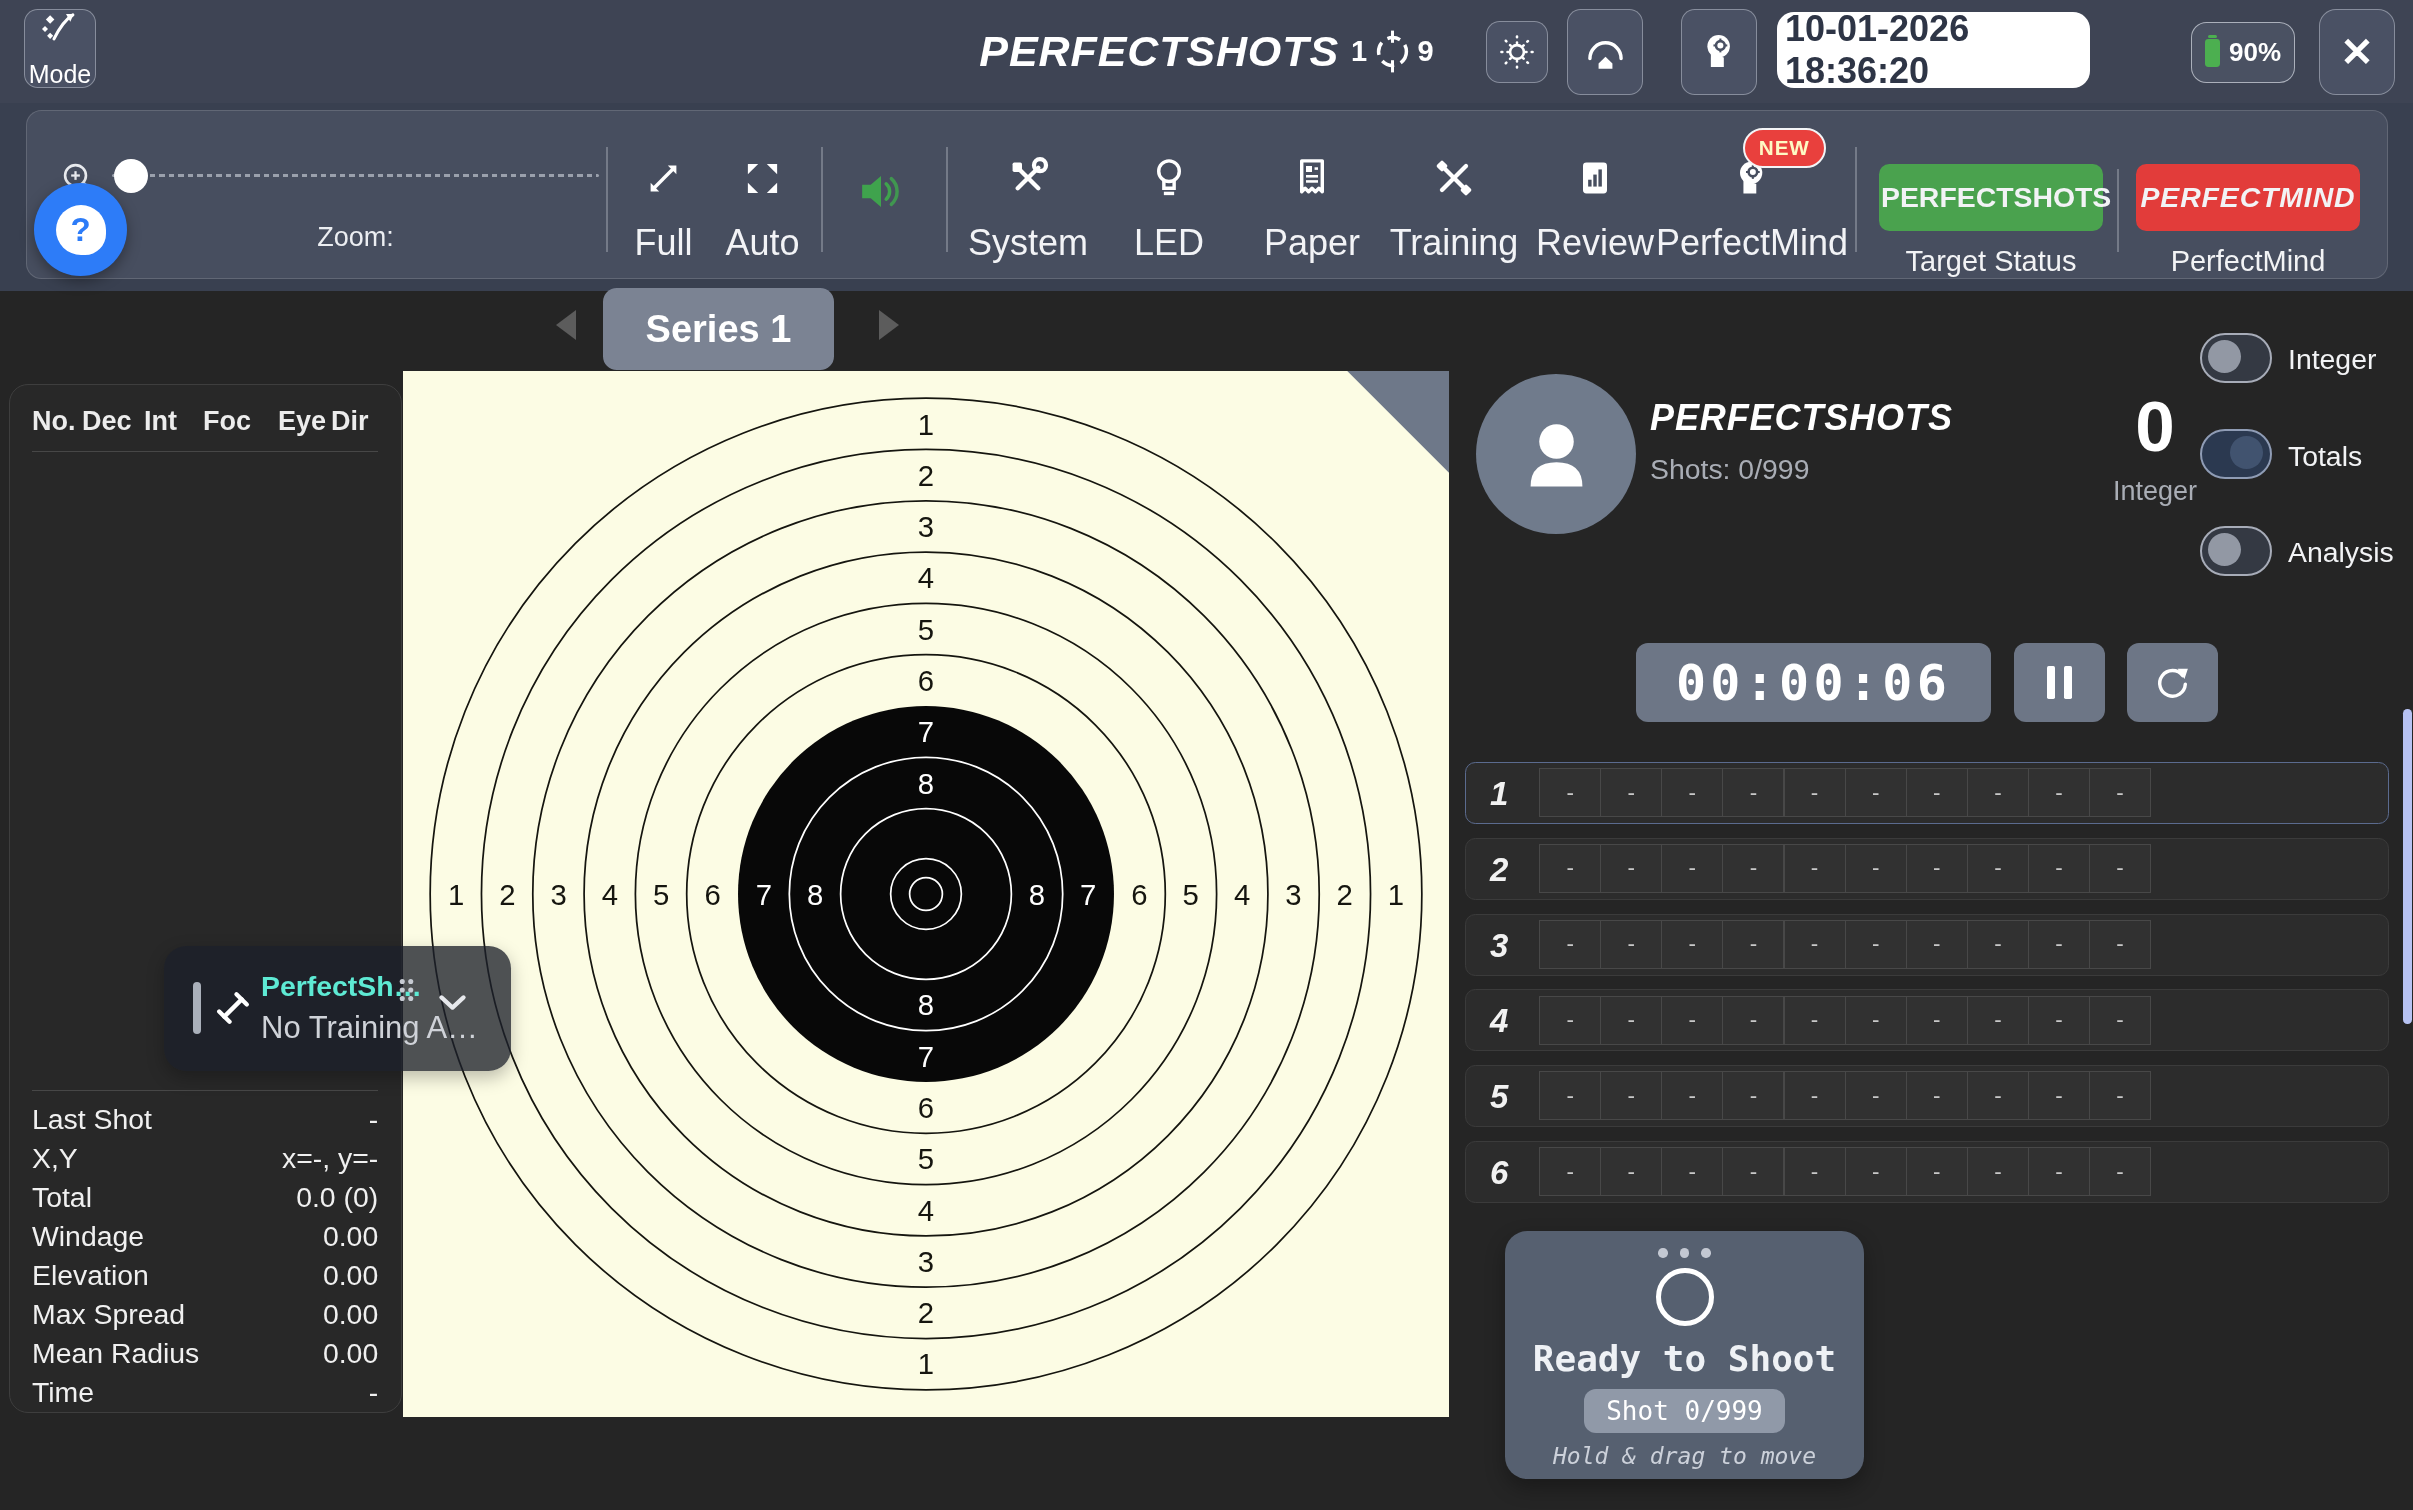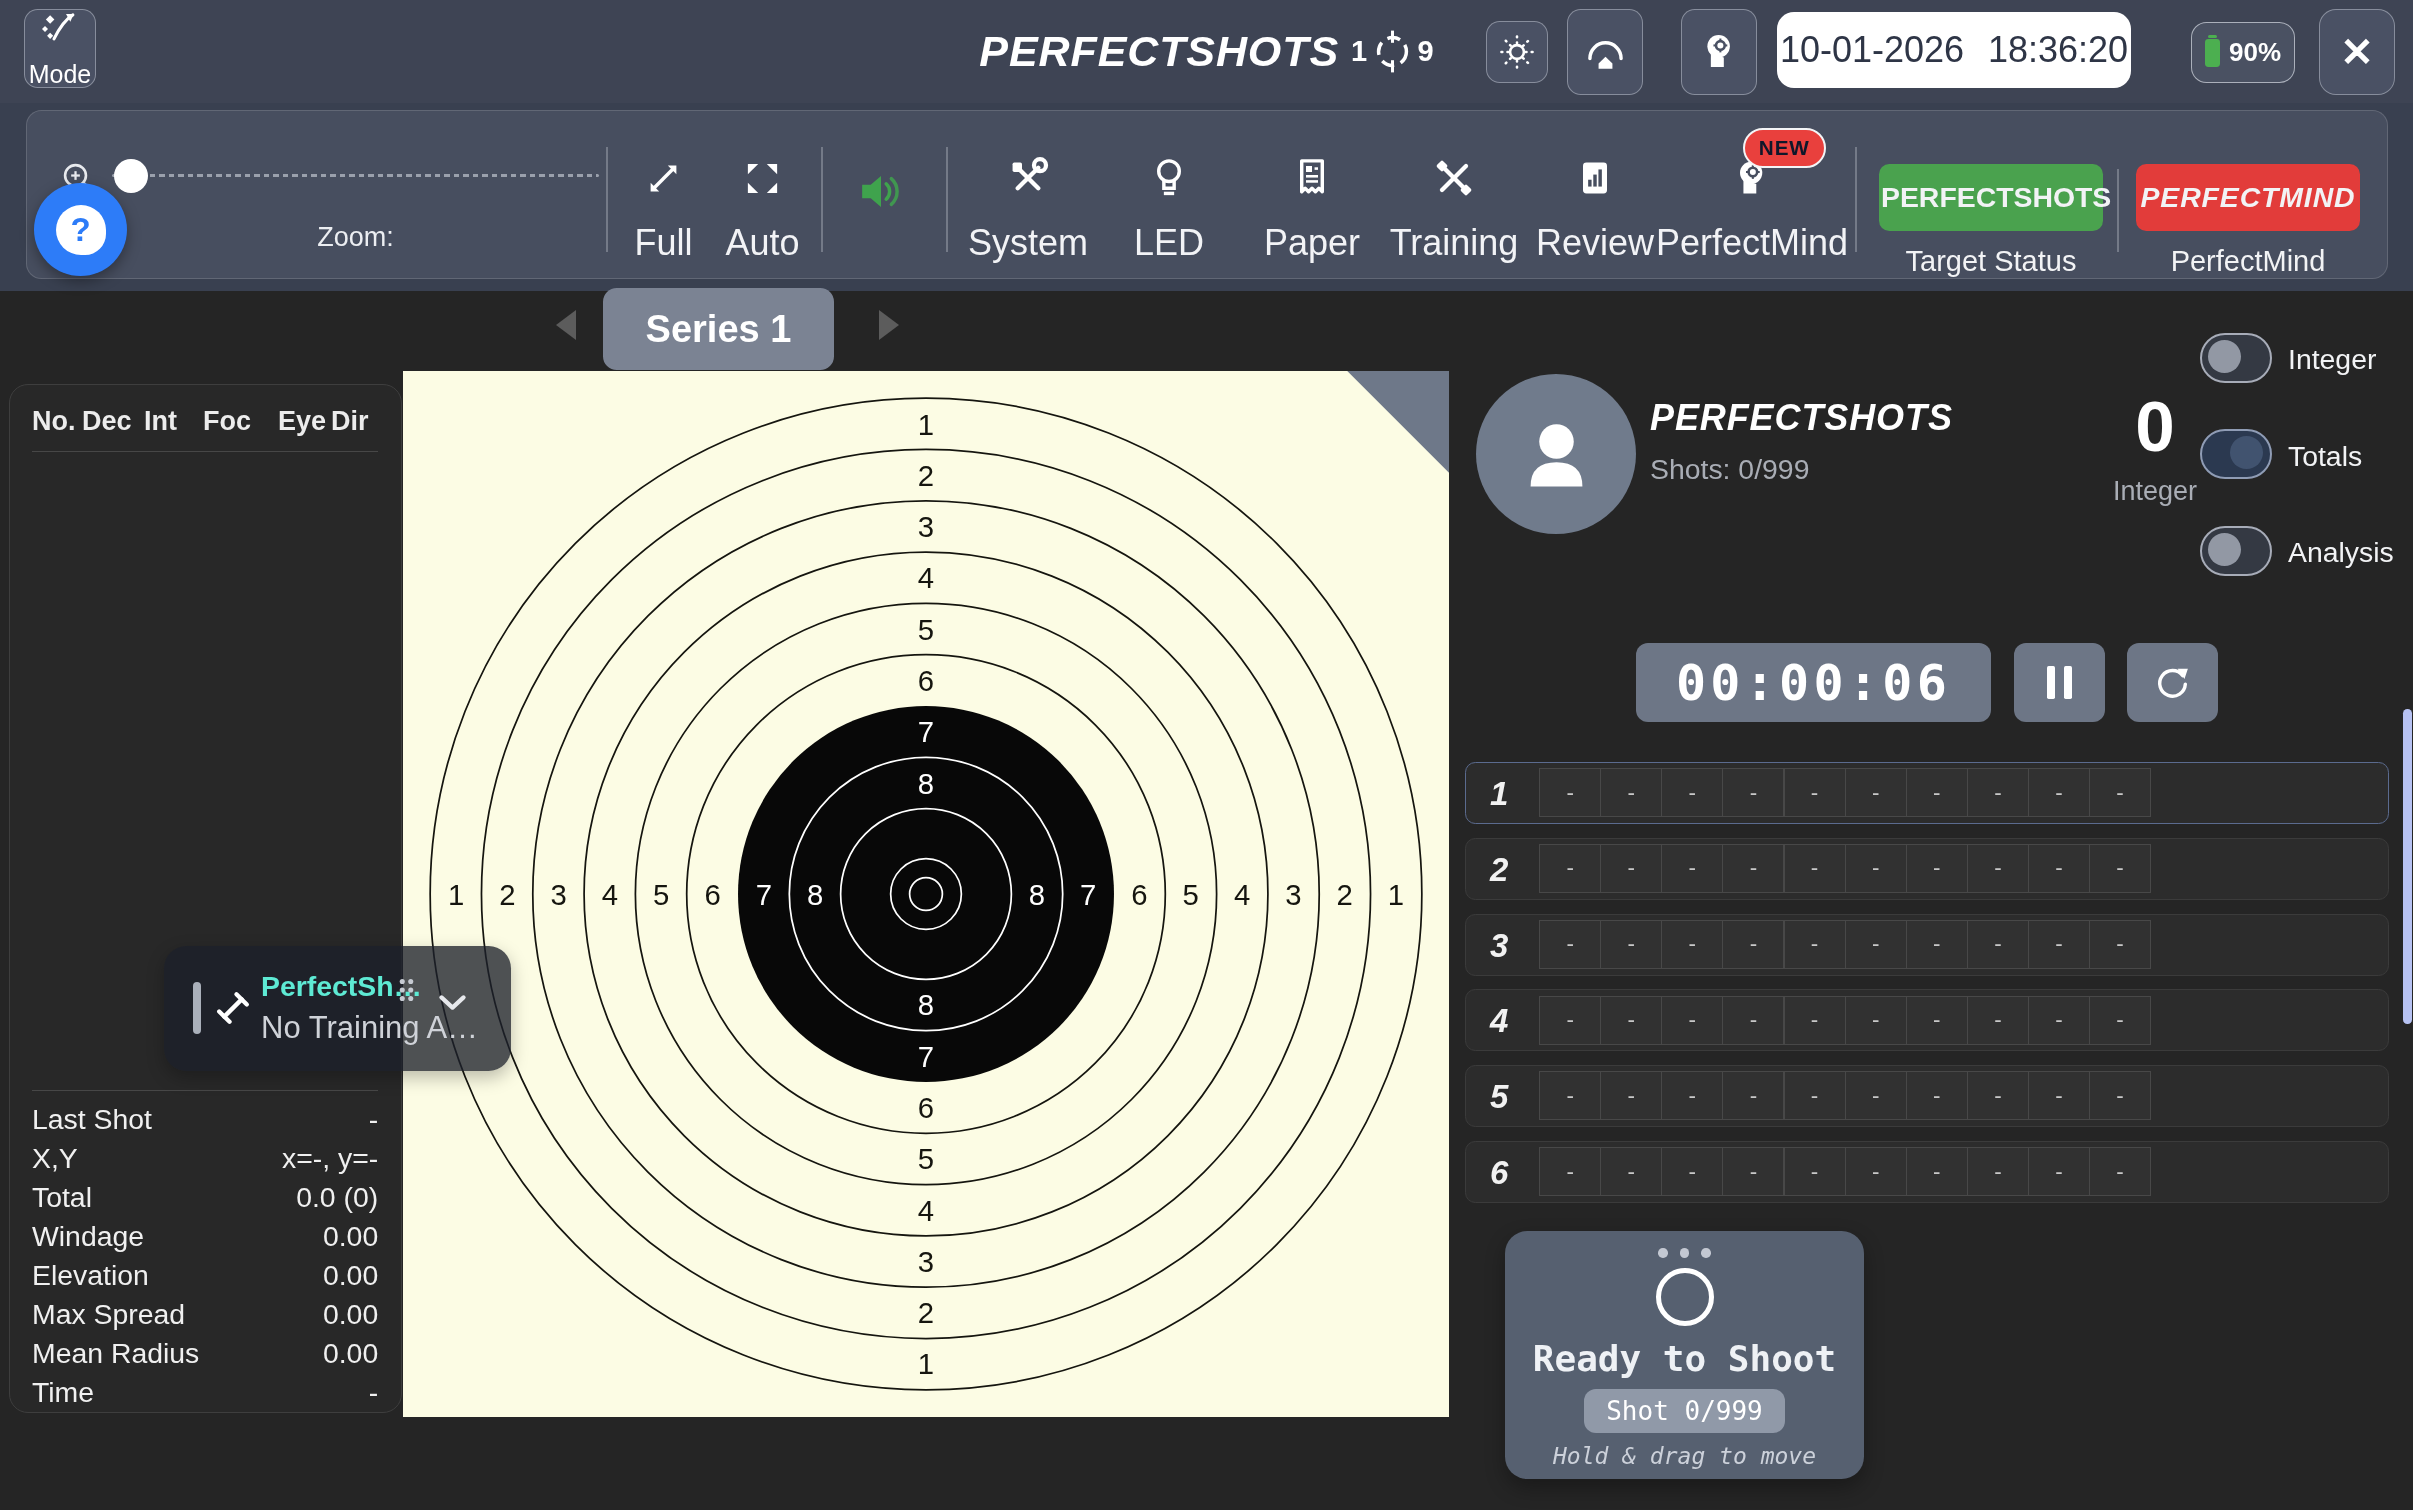--- a/index.html
+++ b/index.html
@@ -17,23 +17,23 @@
     position:absolute;background:#4a5164;border:1.7px solid rgba(185,191,202,.55);
     border-radius:13.8px;display:flex;align-items:center;justify-content:center;
     flex-direction:column;box-sizing:border-box;cursor:pointer;
   }
   .mode-btn{left:24px;top:8.6px;width:72px;height:79px;gap:16px;}
   .mode-btn .lbl{font-size:25px;color:#fff;}
   .logo-wrap{position:absolute;left:0;top:0;width:2413px;height:103px;display:flex;align-items:center;justify-content:center;gap:12px;pointer-events:none;}
   .logo-text{font-size:43px;font-weight:bold;font-style:italic;letter-spacing:0.9px;}
   .logo-mark{display:flex;align-items:center;gap:1.7px;font-weight:bold;font-size:29px;}
   .datepill{
-    position:absolute;left:1777px;top:12px;width:354px;height:76px;background:#fff;border-radius:17px;
-    display:flex;align-items:center;justify-content:center;color:#2e3546;font-weight:normal;font-size:36px;
-    word-spacing:13.8px;cursor:pointer;
+    position:absolute;left:1777px;top:12px;width:305px;height:76px;background:#fff;border-radius:17px;
+    display:flex;align-items:center;justify-content:center;color:#2e3546;font-weight:bold;font-size:36px;
+    word-spacing:13.8px;cursor:pointer;padding-left:8px;
   }
   .battpill{
     position:absolute;left:2191px;top:22.4px;width:102px;height:59px;background:#4a5162;
     border:1.7px solid rgba(195,200,210,.8);border-radius:15.5px;display:flex;align-items:center;justify-content:center;gap:8.6px;
   }
   .battpill .pct{font-size:26px;font-weight:bold;}
   .batt{width:15.5px;height:27.6px;border-radius:3.4px;position:relative;}
   .batt:before{content:"";position:absolute;left:3.4px;top:-4.3px;width:8.6px;height:3.4px;border-radius:1.7px;background:inherit;}
   .close-btn{left:2319px;top:8.6px;width:76px;height:86px;font-size:40px;font-weight:bold;border-radius:17px;}
 
@@ -45,21 +45,21 @@
   .tsep{position:absolute;top:147px;width:1.7px;height:105px;background:rgba(200,205,215,.35);}
   .slider-track{
     position:absolute;left:112px;top:174px;width:487px;height:3.4px;
     background:repeating-linear-gradient(90deg,#9aa0ac 0 5.2px,transparent 5.2px 9.5px);border-radius:1.7px;cursor:pointer;
   }
   .slider-thumb{position:absolute;left:114px;top:159px;width:34px;height:34px;border-radius:50%;background:#fff;cursor:grab;}
   .zoom-label{position:absolute;left:112px;top:222px;width:487px;text-align:center;font-size:27px;color:#eceef2;}
   .titem{position:absolute;top:145px;width:112px;height:121px;display:flex;flex-direction:column;align-items:center;justify-content:space-between;cursor:pointer;}
   .titem .lbl{font-size:36px;color:#f2f3f6;padding-bottom:1.7px;white-space:nowrap;}
   .newbadge{
-    position:absolute;left:1743px;top:128px;background:#e9403d;color:#0f172a;font-weight:bold;font-size:20.7px;
+    position:absolute;left:1743px;top:128px;background:#e9403d;color:#fef9c3;font-weight:bold;font-size:20.7px;
     padding:6px 13.8px;border-radius:861px;border:2.6px solid #f3f4f6;letter-spacing:0.9px;z-index:5;
   }
   .statusbtn{
     position:absolute;top:164px;height:67px;border-radius:10.3px;display:flex;align-items:center;justify-content:center;
     gap:10.3px;font-weight:bold;font-size:28.4px;color:#f2f3f5;cursor:pointer;
   }
   .under-label{position:absolute;top:245px;font-size:29px;color:#f2f3f5;text-align:center;}
   .status-dot{width:13.8px;height:13.8px;border-radius:50%;background:#e8eaee;display:inline-block;}
 
   

